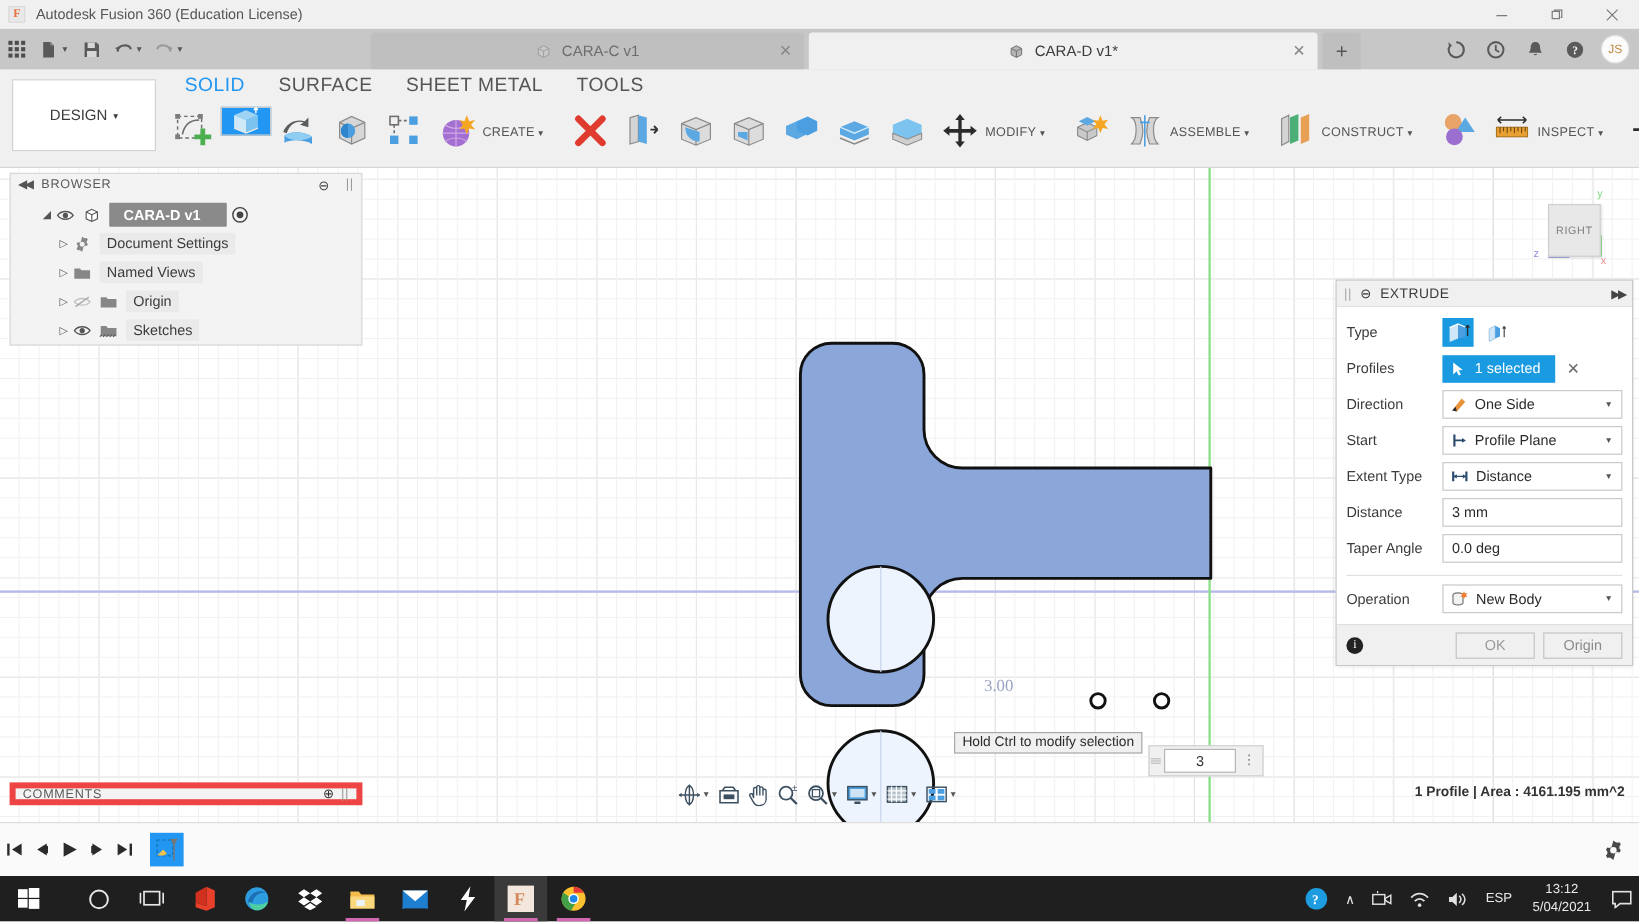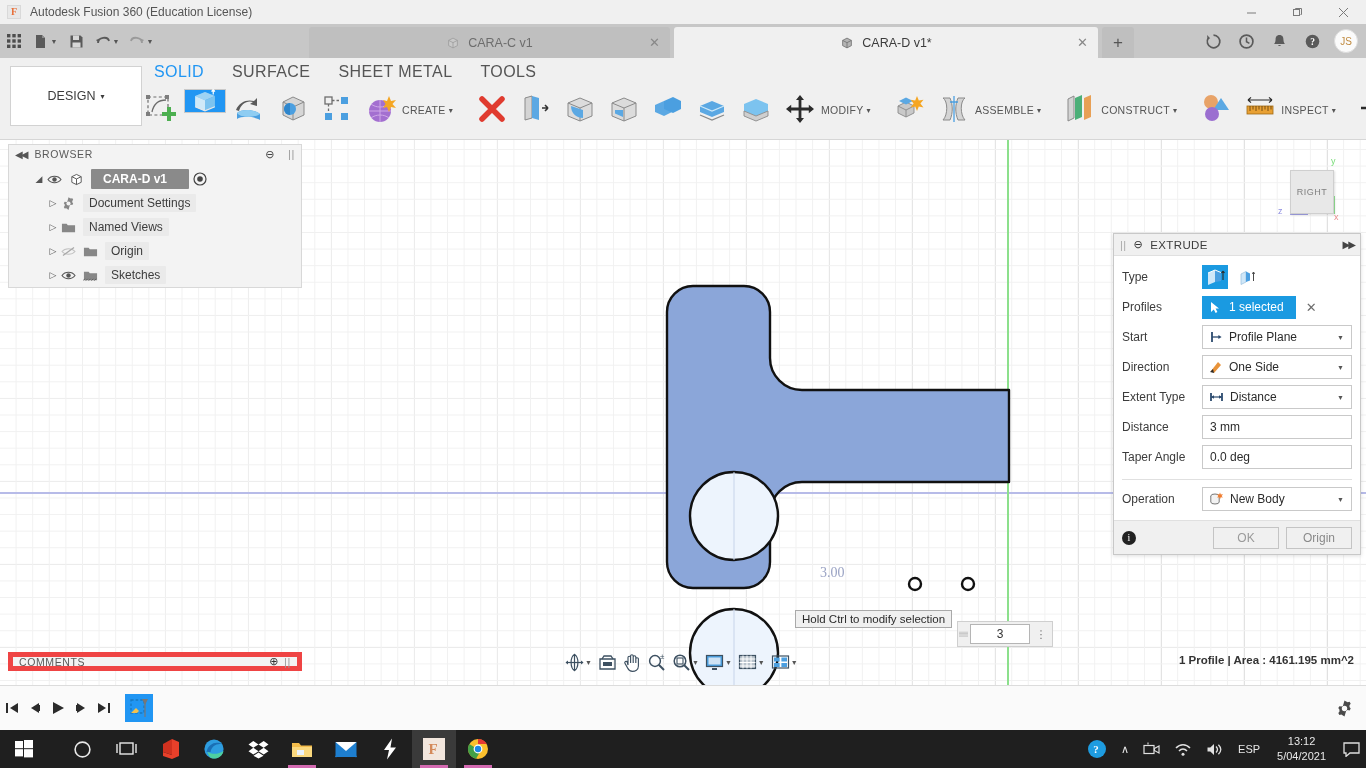--- a/index.html
+++ b/index.html
@@ -41,21 +41,21 @@
   .qa-right { position:absolute; right:4px; top:0; height:34px; display:flex; align-items:center; }
   .qa-r-btn { width:33px; height:34px; display:flex; align-items:center; justify-content:center; color:#5a5a5a; }
   .plus-tab { width:32px; height:31px; margin-top:3px; background:#bfbfbf; border-radius:3px 3px 0 0;
      display:flex;align-items:center;justify-content:center; color:#555; font-size:17px; }
   .avatar { width:24px; height:24px; border-radius:50%; background:#fbfbfb; border:1px solid #dcdcdc;
      display:flex; align-items:center; justify-content:center; font-size:10px; color:#c08a3e; margin-left:5px; margin-right:4px;}
 
   
   .ribbon { position:absolute; left:0; top:58px; width:1366px; height:82px; background:#f0f0f0;
      border-bottom:1px solid #d6d6d6; }
-  .design-box { position:absolute; left:10px; top:8px; width:132px; height:60px; background:#fff;
+  .design-box { position:absolute; left:10px; top:8px; width:120px; height:60px; background:#fff;
      border:1px solid #d2d2d2; display:flex; align-items:center; justify-content:center; gap:5px; font-size:12.5px; color:#3c3c3c; }
   .wstabs { position:absolute; left:140px; top:1px; display:flex; gap:0; }
   .wstab { padding:4px 14px 3px 14px; font-size:16px; letter-spacing:.4px; color:#555; }
   .wstab.active { color:#2196f3; }
   .panels { position:absolute; left:134px; top:22px; right:0; height:60px; display:flex; align-items:flex-start;}
   .panel { display:flex; flex-direction:row; align-items:center; padding:0 6px; height:58px; position:relative;}
   .panel-row { display:flex; align-items:flex-start; gap:2px; height:40px; }
   .panel-label { font-size:10.5px; color:#555; letter-spacing:.3px; margin-top:2px; display:flex; align-items:center; gap:3px;}
   .tool { width:42px; height:40px; display:flex; align-items:center; justify-content:center; }
   .tool.sel { background:#2196f3; }
@@ -836,40 +836,40 @@
         <div class="prof-chip">
           <svg width="13" height="13" viewBox="0 0 13 13">
               <path d="M2 1 L2 11 L4.8 8.4 L6.6 12 L8.4 11 L6.6 7.6 L10 7.4 z" fill="#fff"></path>
             </svg>
           <span>1 selected</span>
         </div>
         <span class="prof-x">✕</span>
       </div>
 
       <div class="row">
+        <div class="rlbl">Direction</div>
+        <div class="sel">
+          <svg width="14" height="14" viewBox="0 0 14 14">
+              <path d="M2 11 L9 2 L12 5 L5 13 z" fill="#e8933a"></path>
+              <path d="M1 12 L4 9 L5 13 z" fill="#2b2b2b"></path>
+            </svg>
+          <span>One Side</span>
+          <span class="dd">▼</span>
+        </div>
+      </div>
+
+      <div class="row">
         <div class="rlbl">Start</div>
         <div class="sel">
           <svg width="14" height="14" viewBox="0 0 14 14">
               <line x1="3" y1="2" x2="3" y2="12" stroke="#2b4a6e" stroke-width="1.8"></line>
               <line x1="3" y1="7" x2="11" y2="7" stroke="#2b4a6e" stroke-width="1.3"></line>
               <path d="M12.6 7 L9.4 5 L9.4 9 z" fill="#2b4a6e"></path>
             </svg>
           <span>Profile Plane</span>
-          <span class="dd">▼</span>
-        </div>
-      </div>
-
-      <div class="row">
-        <div class="rlbl">Direction</div>
-        <div class="sel">
-          <svg width="14" height="14" viewBox="0 0 14 14">
-              <path d="M2 11 L9 2 L12 5 L5 13 z" fill="#e8933a"></path>
-              <path d="M1 12 L4 9 L5 13 z" fill="#2b2b2b"></path>
-            </svg>
-          <span>One Side</span>
           <span class="dd">▼</span>
         </div>
       </div>
 
       <div class="row">
         <div class="rlbl">Extent Type</div>
         <div class="sel">
           <svg width="15" height="14" viewBox="0 0 15 14">
               <line x1="2" y1="3" x2="2" y2="11" stroke="#2b4a6e" stroke-width="1.8"></line>
               <line x1="13" y1="3" x2="13" y2="11" stroke="#2b4a6e" stroke-width="1.8"></line>

